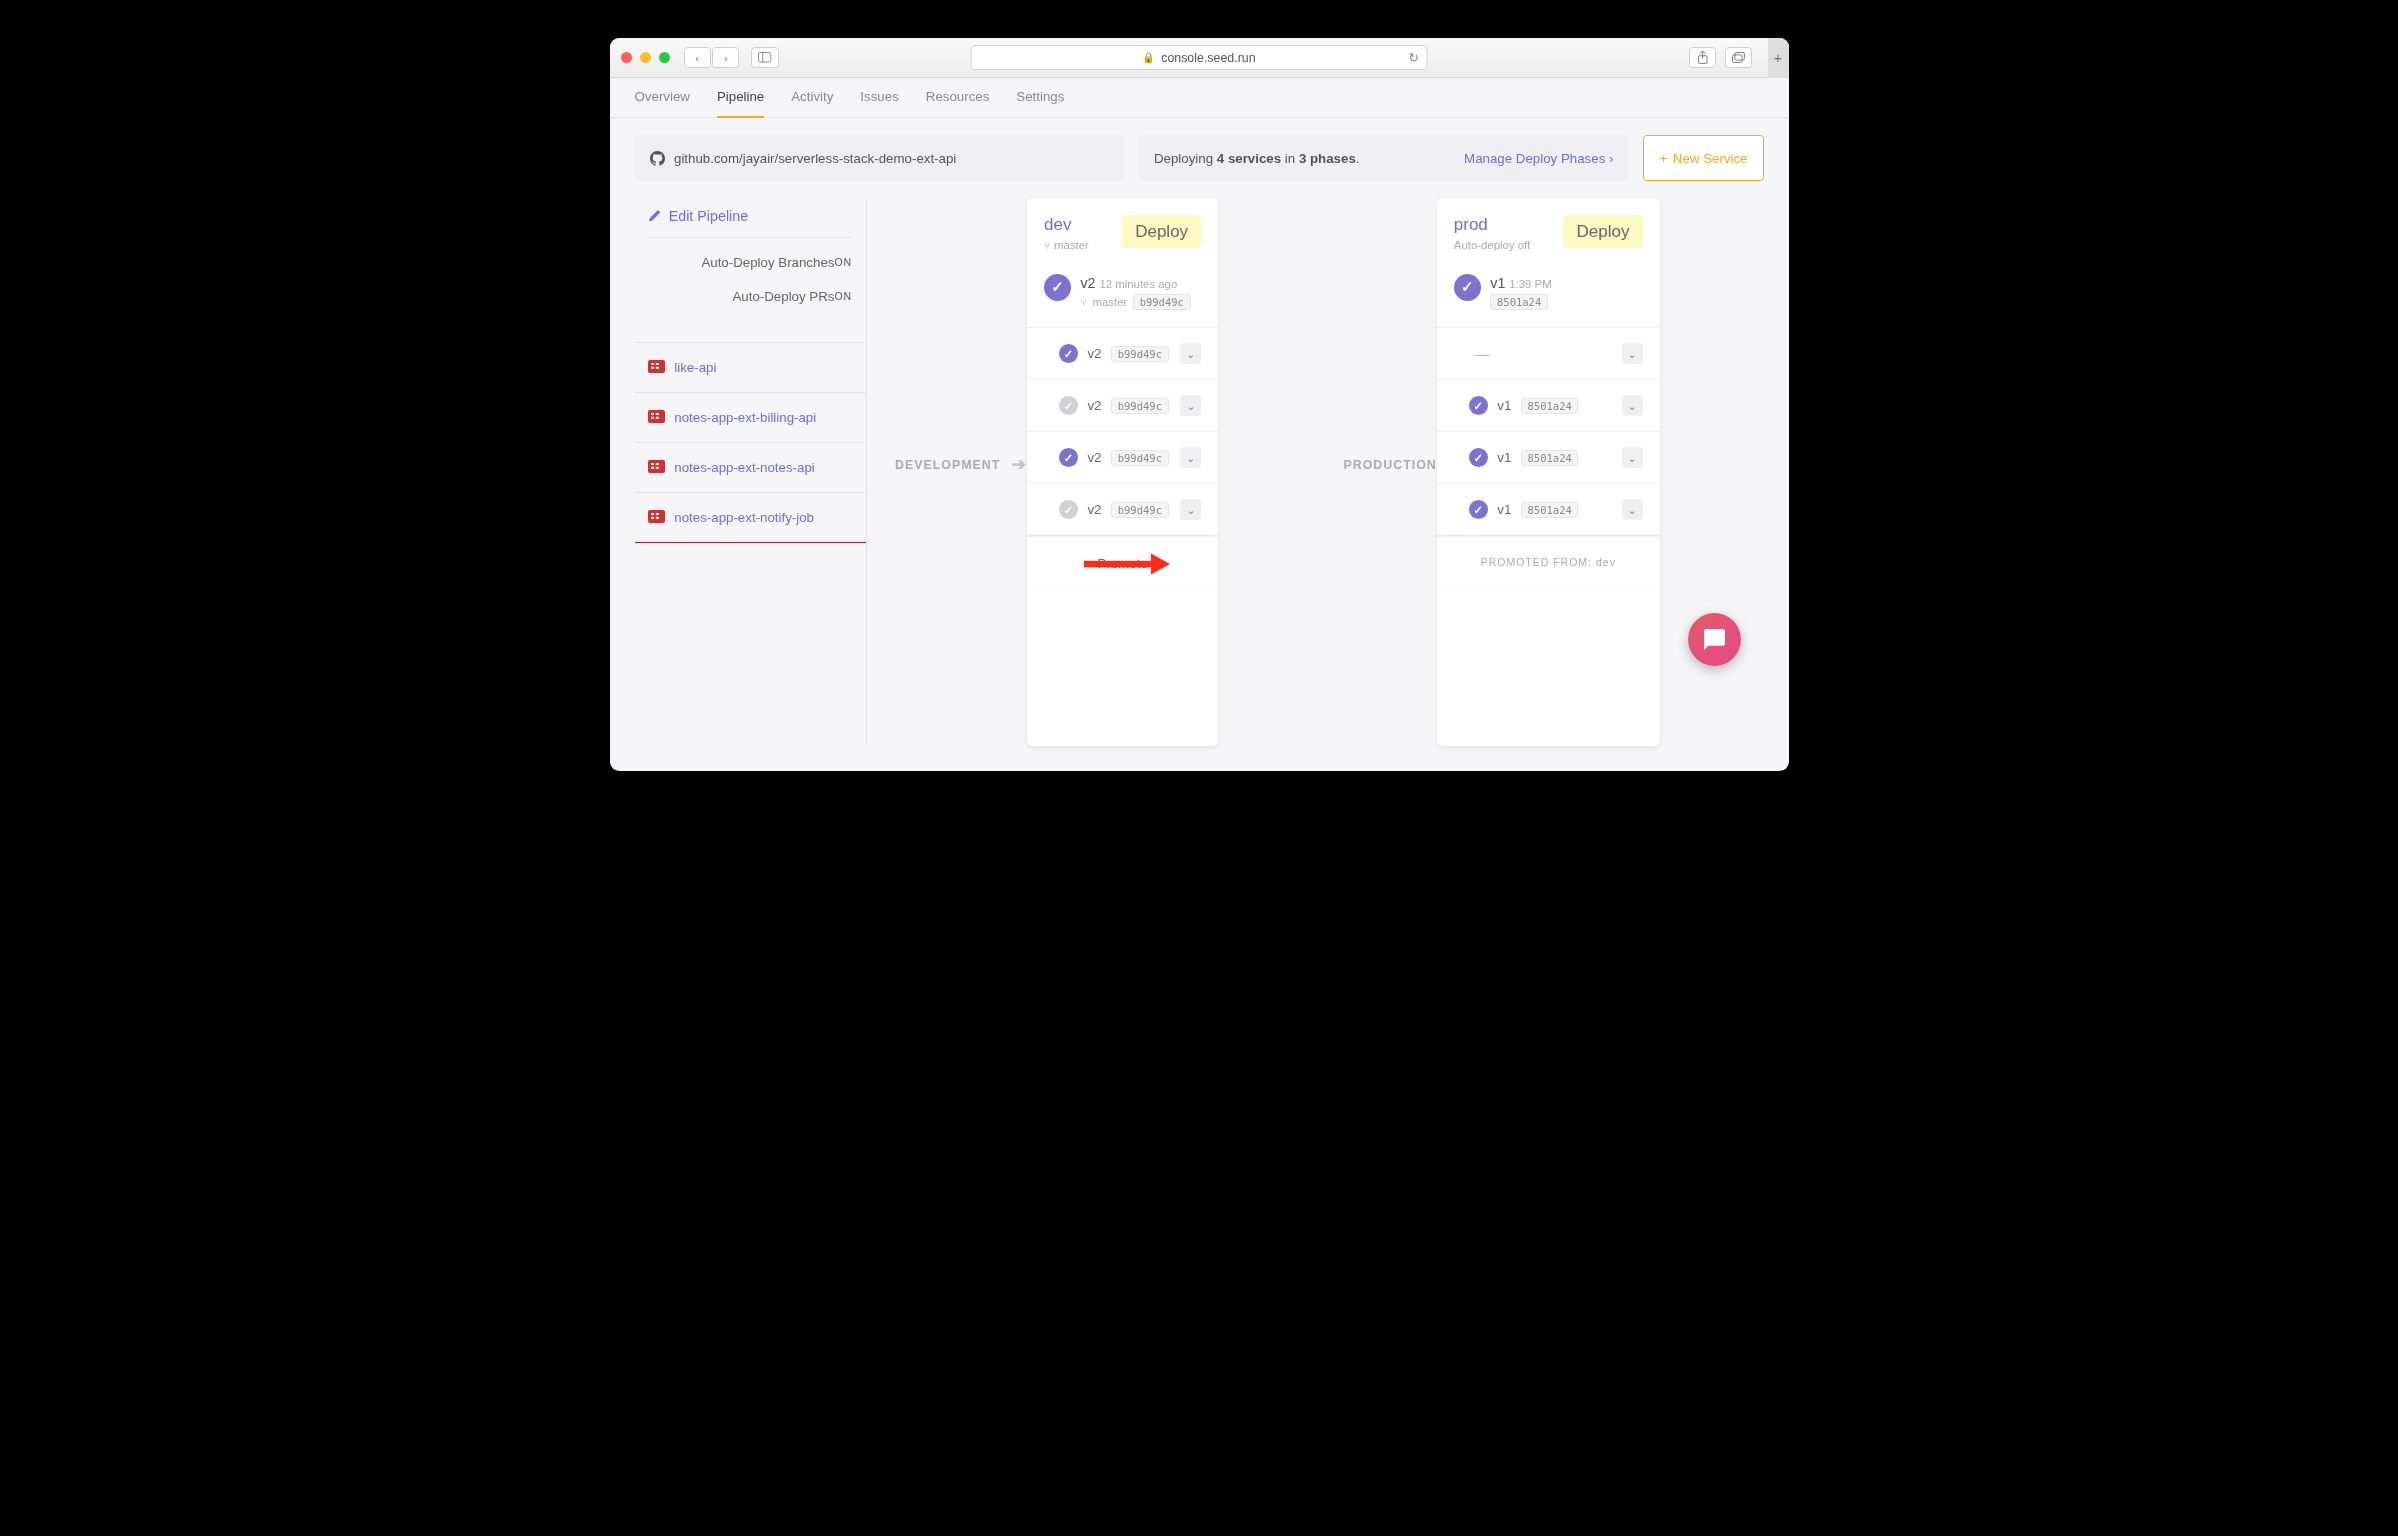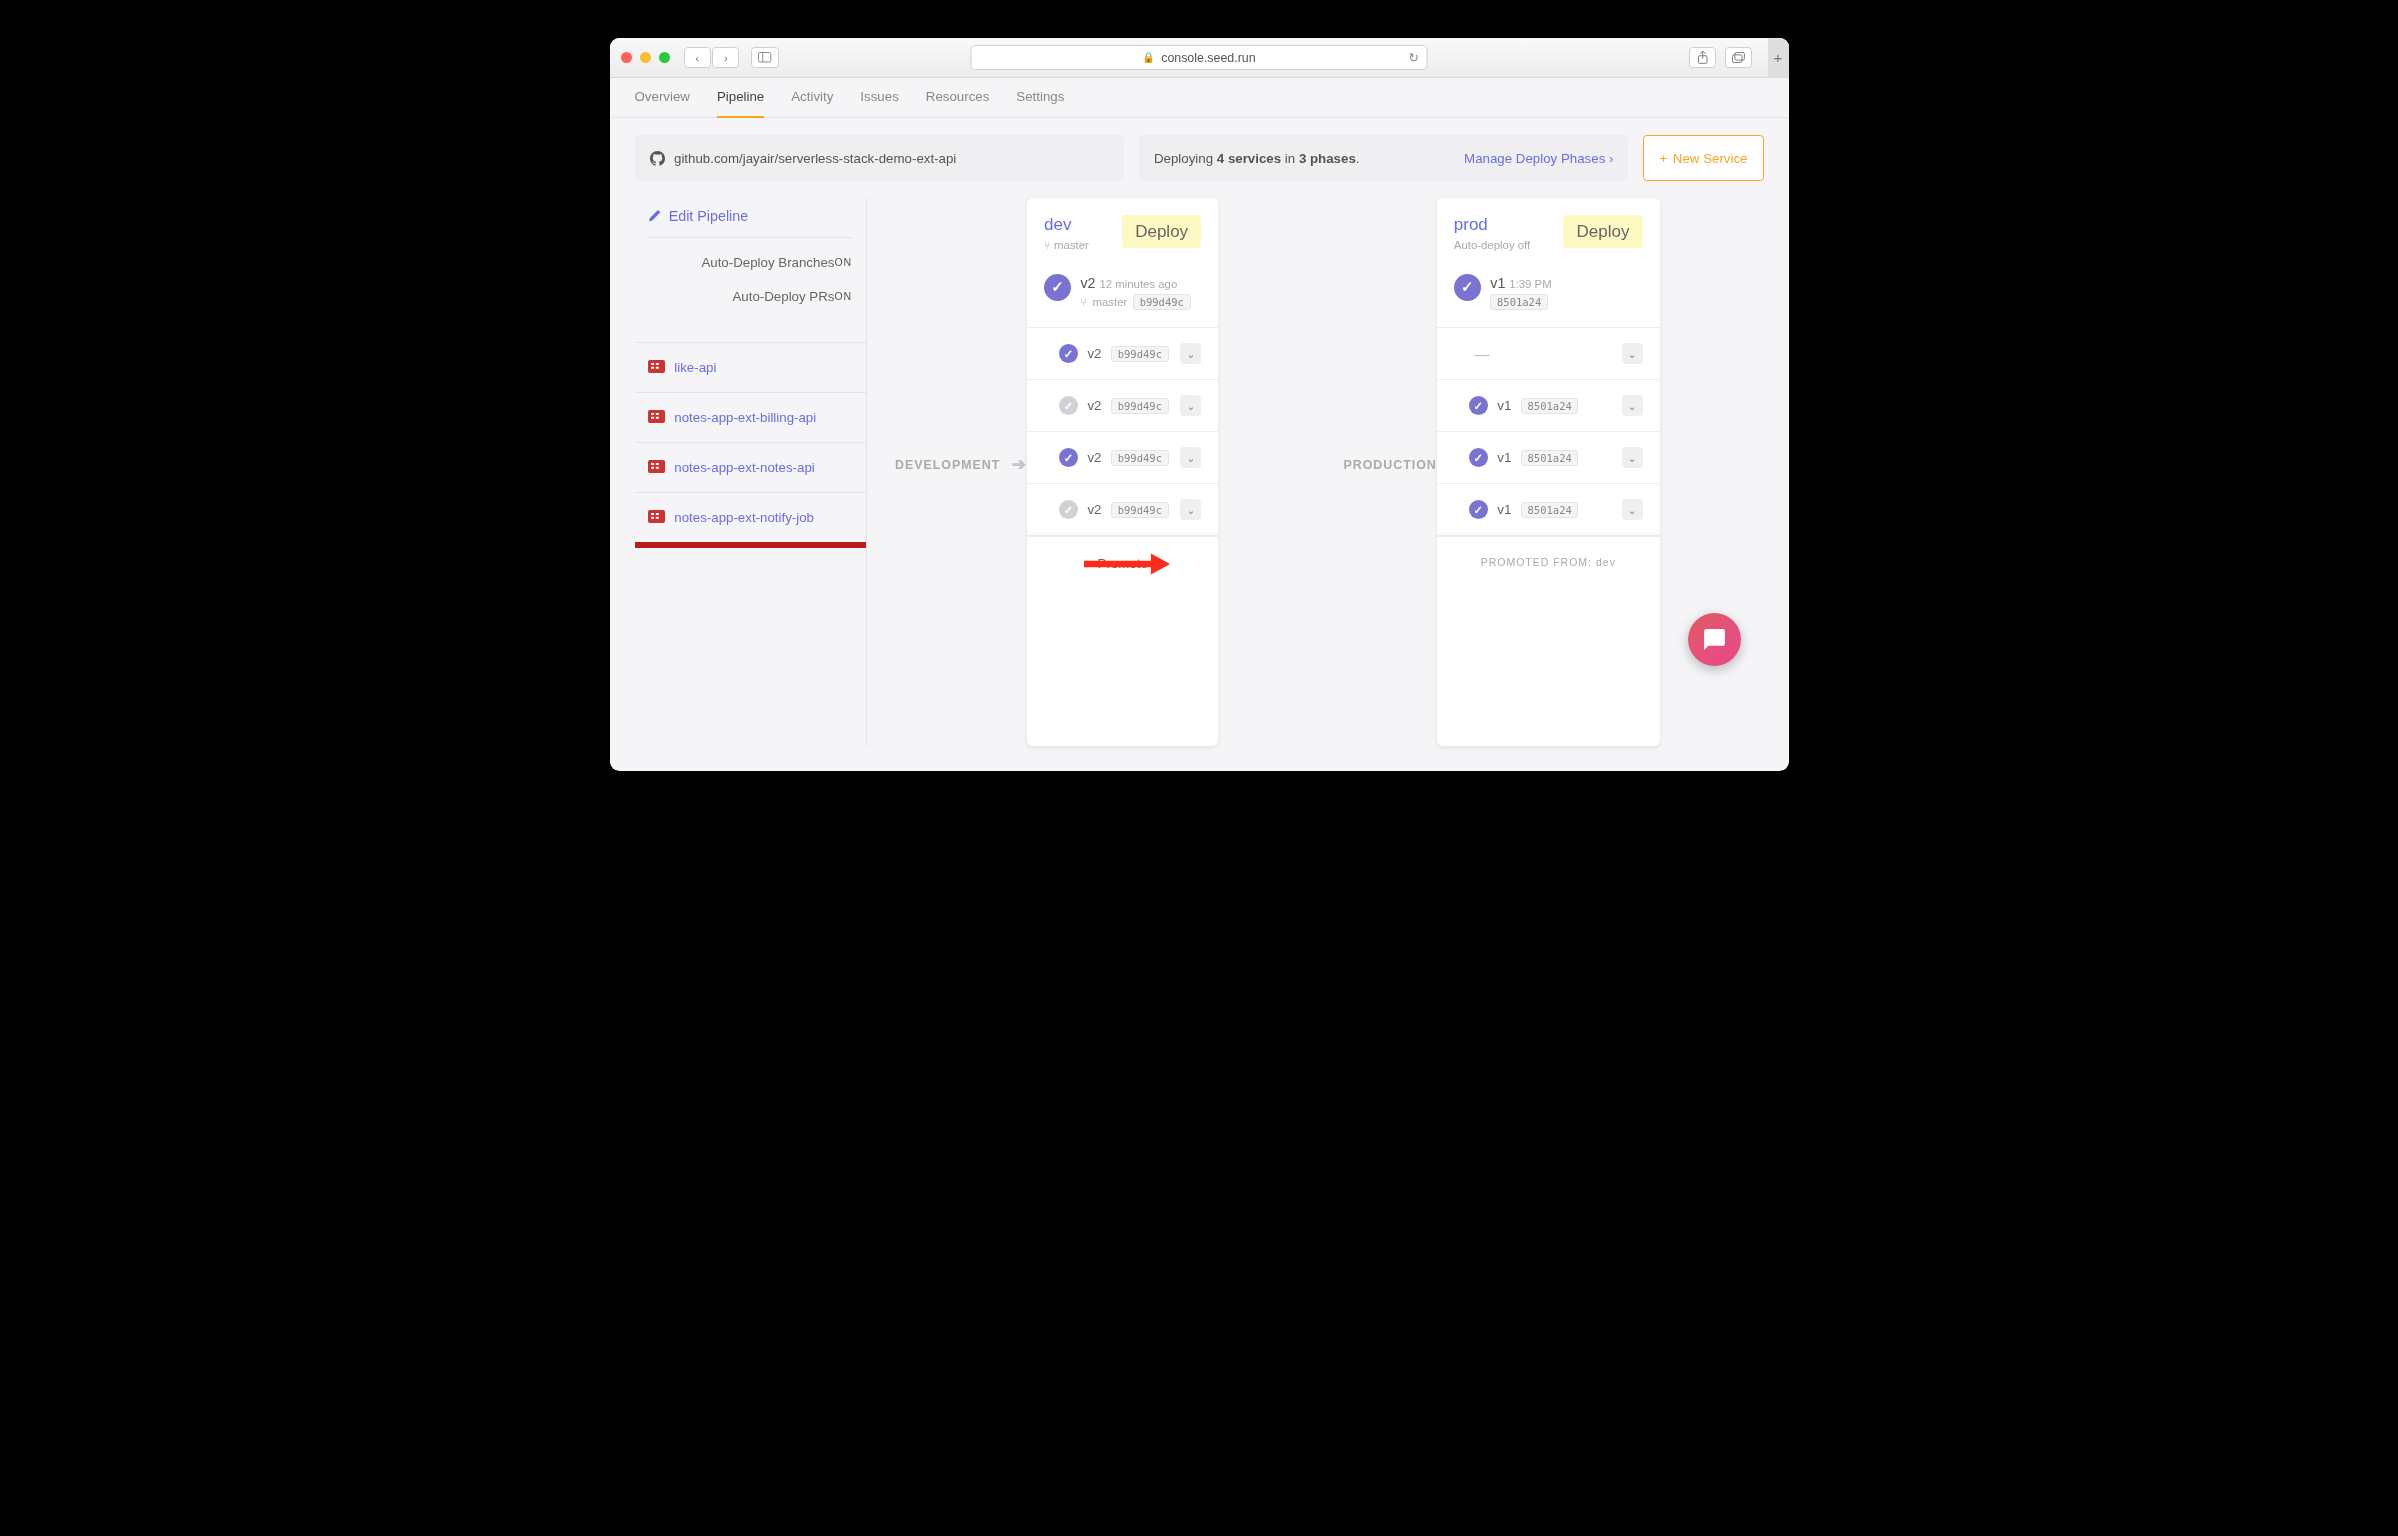--- a/index.html
+++ b/index.html
@@ -30,21 +30,21 @@
     .newservice { border: 1px solid #f5a623; color: #f5a623; border-radius: 3.8px; height: 46px; display: flex; align-items: center; padding: 0 15px; font-size: 13.3px; gap: 5.7px; background: #fff; cursor: pointer; }
     .manage-link { color: #6c6ce5; font-size: 13.3px; }
     .content { display: flex; padding: 17px 25px 25px; gap: 0; min-height: 590px; }
     .sidebar { width: 232px; border-right: 1px solid #e4e4e8; padding-right: 0; }
     .editpipeline { display: flex; align-items: center; gap: 7.6px; color: #6c6ce5; font-size: 14.3px; padding: 9.5px 13.3px; }
     .sb-hr { border: none; border-top: 1px solid #e4e4e8; margin: 3.8px 13.3px 7.6px; }
     .sb-setting { display: flex; justify-content: flex-end; align-items: center; padding: 9.5px 13.3px; font-size: 13.3px; color: #666; }
     .sb-setting .val { font-size: 10.5px; letter-spacing: 1px; color: #555; }
     .sb-gap { height: 28.5px; }
     .sb-item { display: flex; align-items: flex-start; gap: 9.5px; padding: 17px 13.3px; border-top: 1px solid #e4e4e8; color: #6c6ce5; font-size: 13.3px; cursor: pointer; }
-    .sb-item:last-child { border-bottom: 6px solid #b91c1c; }
+    .sb-item:last-child { border-bottom: 1px solid #b91c1c; }
     .sb-icon { width: 17px; height: 13.3px; background: #c33; border-radius: 1.9px; position: relative; }
     .sb-icon::before { content: ""; position: absolute; left: 2.9px; top: 2.9px; width: 2.9px; height: 1.9px; background: #fff; box-shadow: 4.8px 0 0 #fff, 0 3.8px 0 #fff, 4.8px 3.8px 0 #fff; }
     .stages { flex: 1; display: flex; gap: 28.5px; padding-left: 28.5px; }
     .stagecol { flex: 1; display: flex; flex-direction: row; }
     .stagelabel { color: #aaa; font-weight: 700; font-size: 12.4px; letter-spacing: 1px; margin-bottom: 15px; display: flex; align-items: center; gap: 11.4px; }
     .arrow-right { color: #c5c5c9; margin-left: auto; font-size: 17px; }
     .card { background: #fff; border-radius: 5.7px; box-shadow: 0 1.9px 5.7px rgba(0,0,0,0.08); overflow: hidden; }
     .card-head { padding: 17px 17px 11.4px; display: flex; justify-content: space-between; align-items: flex-start; gap: 33px; }
     .card-head h3 { color: #6c6ce5; font-size: 17px; font-weight: 500; margin-bottom: 3.8px; }
     .card-head .sub { color: #aaa; font-size: 11.4px; display: flex; align-items: center; gap: 3.8px; }

